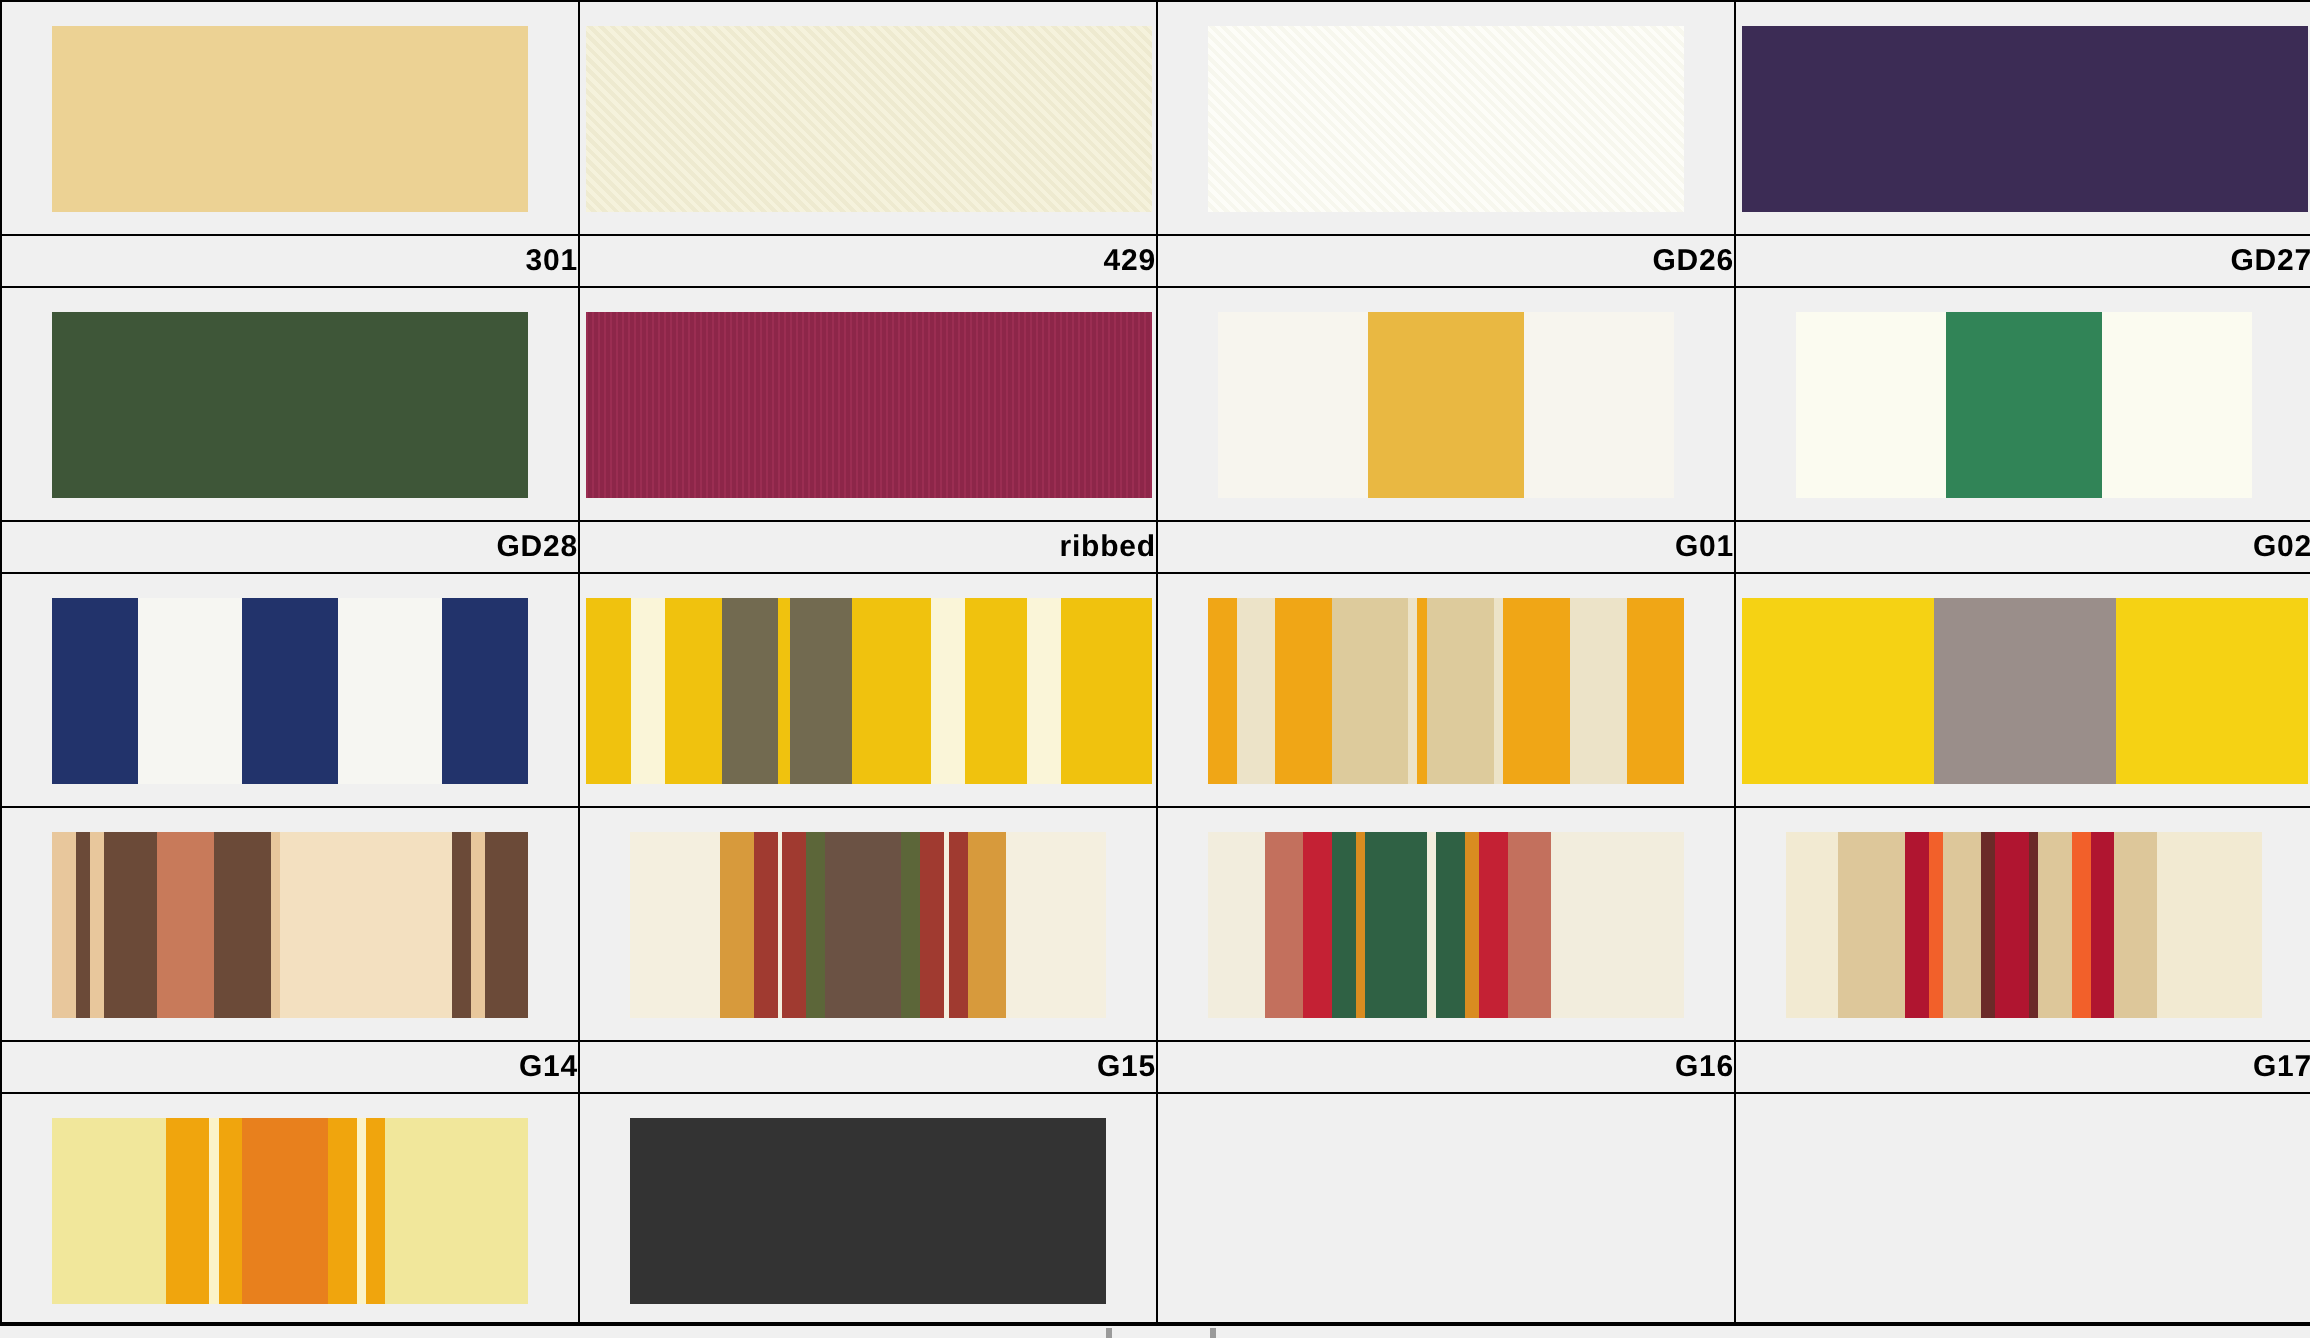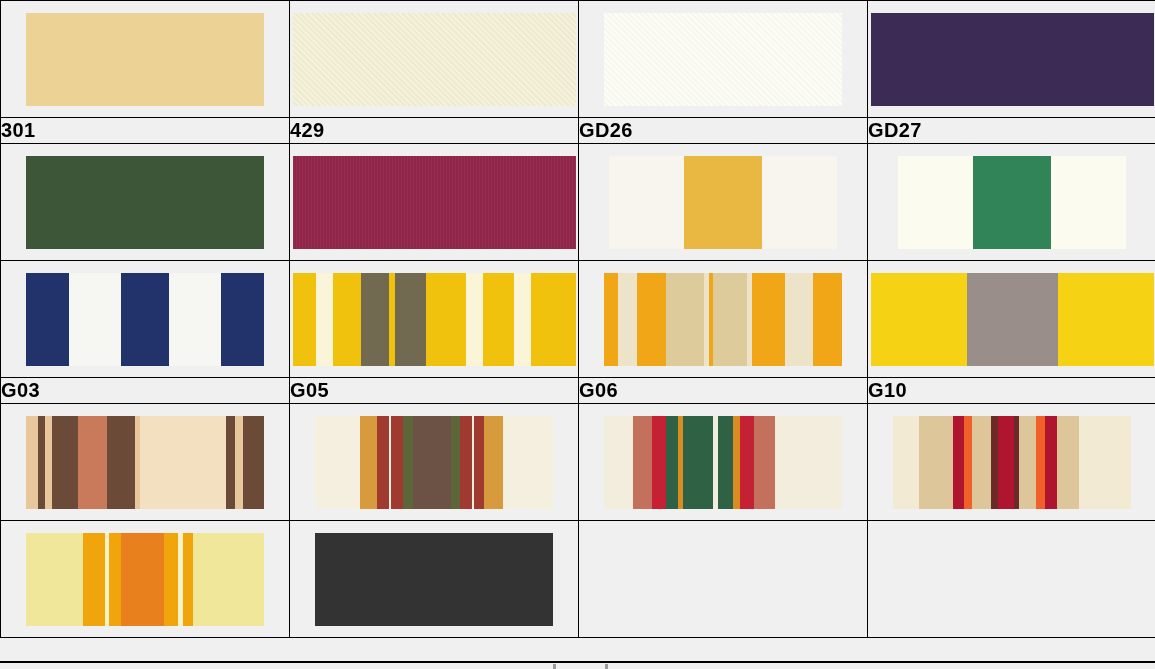--- a/index.html
+++ b/index.html
@@ -33,24 +33,24 @@
     background: #f0f0f0;
     padding: 0;
     text-align: center;
     vertical-align: middle;
     height: 116px;
   }
   td.label-cell {
     border: 1px solid #000000;
     background: #f0f0f0;
     padding: 0;
-    text-align: left;
+    text-align: right;
     vertical-align: middle;
     height: 25px;
-    font-size: 20px;
+    font-size: 15px;
     font-weight: bold;
     color: #000000;
     letter-spacing: 0.4px;
   }
   td.empty-swatch, td.empty-label {
     border: 1px solid #000000;
     background: #f0f0f0;
     padding: 0;
   }
   .swatch {
@@ -126,52 +126,58 @@
             <div class="swatch wide" style="background: repeating-linear-gradient(90deg, rgb(155, 45, 82) 0px, rgb(155, 45, 82) 1px, rgb(141, 38, 73) 1px, rgb(141, 38, 73) 3px) rgb(155, 45, 82);"></div>
           </td>
           <td class="swatch-cell">
             <div class="swatch narrow" style="background: linear-gradient(90deg, rgb(247, 245, 238) 0%, rgb(247, 245, 238) 33%, rgb(233, 184, 66) 33%, rgb(233, 184, 66) 67%, rgb(247, 245, 238) 67%, rgb(247, 245, 238) 100%);"></div>
           </td>
           <td class="swatch-cell">
             <div class="swatch narrow" style="background: linear-gradient(90deg, rgb(251, 251, 240) 0%, rgb(251, 251, 240) 33%, rgb(49, 132, 87) 33%, rgb(49, 132, 87) 67%, rgb(251, 251, 240) 67%, rgb(251, 251, 240) 100%);"></div>
           </td>
         </tr>
         <tr>
+          <td class="label-cell">GD28</td>
+          <td class="label-cell">ribbed</td>
+          <td class="label-cell">G01</td>
+          <td class="label-cell">G02</td>
+        </tr>
+        <tr>
           <td class="swatch-cell">
             <div class="swatch med" style="background: linear-gradient(90deg, rgb(34, 51, 107) 0%, rgb(34, 51, 107) 18%, rgb(246, 246, 242) 18%, rgb(246, 246, 242) 40%, rgb(34, 51, 107) 40%, rgb(34, 51, 107) 60%, rgb(246, 246, 242) 60%, rgb(246, 246, 242) 82%, rgb(34, 51, 107) 82%, rgb(34, 51, 107) 100%);"></div>
           </td>
           <td class="swatch-cell">
             <div class="swatch wide" style="background: linear-gradient(90deg, rgb(240, 194, 14) 0%, rgb(240, 194, 14) 8%, rgb(250, 245, 216) 8%, rgb(250, 245, 216) 14%, rgb(240, 194, 14) 14%, rgb(240, 194, 14) 24%, rgb(114, 106, 80) 24%, rgb(114, 106, 80) 34%, rgb(240, 194, 14) 34%, rgb(240, 194, 14) 36%, rgb(114, 106, 80) 36%, rgb(114, 106, 80) 47%, rgb(240, 194, 14) 47%, rgb(240, 194, 14) 61%, rgb(250, 245, 216) 61%, rgb(250, 245, 216) 67%, rgb(240, 194, 14) 67%, rgb(240, 194, 14) 78%, rgb(250, 245, 216) 78%, rgb(250, 245, 216) 84%, rgb(240, 194, 14) 84%, rgb(240, 194, 14) 100%);"></div>
           </td>
           <td class="swatch-cell">
             <div class="swatch med" style="background: linear-gradient(90deg, rgb(240, 166, 22) 0%, rgb(240, 166, 22) 6%, rgb(236, 227, 200) 6%, rgb(236, 227, 200) 14%, rgb(240, 166, 22) 14%, rgb(240, 166, 22) 26%, rgb(221, 203, 156) 26%, rgb(221, 203, 156) 42%, rgb(236, 227, 200) 42%, rgb(236, 227, 200) 44%, rgb(240, 166, 22) 44%, rgb(240, 166, 22) 46%, rgb(221, 203, 156) 46%, rgb(221, 203, 156) 60%, rgb(236, 227, 200) 60%, rgb(236, 227, 200) 62%, rgb(240, 166, 22) 62%, rgb(240, 166, 22) 76%, rgb(236, 227, 200) 76%, rgb(236, 227, 200) 88%, rgb(240, 166, 22) 88%, rgb(240, 166, 22) 100%);"></div>
           </td>
           <td class="swatch-cell">
             <div class="swatch wide" style="background: linear-gradient(90deg, rgb(245, 210, 20) 0%, rgb(245, 210, 20) 34%, rgb(154, 142, 138) 34%, rgb(154, 142, 138) 66%, rgb(245, 210, 20) 66%, rgb(245, 210, 20) 100%);"></div>
           </td>
         </tr>
         <tr>
-          <td class="label-cell">G03</td>
-          <td class="label-cell">G05</td>
-          <td class="label-cell">G06</td>
-          <td class="label-cell">G10</td>
-        </tr>
-        <tr>
           <td class="swatch-cell">
             <div class="swatch med" style="background-image: linear-gradient(90deg, rgb(232, 199, 156) 0%, rgb(232, 199, 156) 5%, rgb(107, 74, 56) 5%, rgb(107, 74, 56) 8%, rgb(232, 199, 156) 8%, rgb(232, 199, 156) 11%, rgb(107, 74, 56) 11%, rgb(107, 74, 56) 22%, rgb(200, 122, 90) 22%, rgb(200, 122, 90) 34%, rgb(107, 74, 56) 34%, rgb(107, 74, 56) 46%, rgb(232, 199, 156) 46%, rgb(232, 199, 156) 48%, rgb(243, 224, 192) 48%, rgb(243, 224, 192) 84%, rgb(107, 74, 56) 84%, rgb(107, 74, 56) 88%, rgb(232, 199, 156) 88%, rgb(232, 199, 156) 91%, rgb(107, 74, 56) 91%, rgb(107, 74, 56) 100%), repeating-linear-gradient(90deg, rgba(0, 0, 0, 0.1) 0px, rgba(0, 0, 0, 0.1) 1px, rgba(255, 255, 255, 0.1) 1px, rgba(255, 255, 255, 0.1) 3px);"></div>
           </td>
           <td class="swatch-cell">
             <div class="swatch med" style="background-image: linear-gradient(90deg, rgb(244, 239, 223) 0%, rgb(244, 239, 223) 19%, rgb(215, 154, 60) 19%, rgb(215, 154, 60) 26%, rgb(160, 58, 48) 26%, rgb(160, 58, 48) 31%, rgb(244, 239, 223) 31%, rgb(244, 239, 223) 32%, rgb(160, 58, 48) 32%, rgb(160, 58, 48) 37%, rgb(92, 102, 57) 37%, rgb(92, 102, 57) 41%, rgb(107, 82, 68) 41%, rgb(107, 82, 68) 57%, rgb(92, 102, 57) 57%, rgb(92, 102, 57) 61%, rgb(160, 58, 48) 61%, rgb(160, 58, 48) 66%, rgb(244, 239, 223) 66%, rgb(244, 239, 223) 67%, rgb(160, 58, 48) 67%, rgb(160, 58, 48) 71%, rgb(215, 154, 60) 71%, rgb(215, 154, 60) 79%, rgb(244, 239, 223) 79%, rgb(244, 239, 223) 100%), repeating-linear-gradient(90deg, rgba(0, 0, 0, 0.07) 0px, rgba(0, 0, 0, 0.07) 1px, rgba(255, 255, 255, 0.07) 1px, rgba(255, 255, 255, 0.07) 3px);"></div>
           </td>
           <td class="swatch-cell">
             <div class="swatch med" style="background-image: linear-gradient(90deg, rgb(242, 237, 221) 0%, rgb(242, 237, 221) 12%, rgb(195, 112, 93) 12%, rgb(195, 112, 93) 20%, rgb(196, 33, 52) 20%, rgb(196, 33, 52) 26%, rgb(47, 97, 68) 26%, rgb(47, 97, 68) 31%, rgb(217, 140, 32) 31%, rgb(217, 140, 32) 33%, rgb(47, 97, 68) 33%, rgb(47, 97, 68) 46%, rgb(242, 237, 221) 46%, rgb(242, 237, 221) 48%, rgb(47, 97, 68) 48%, rgb(47, 97, 68) 54%, rgb(217, 140, 32) 54%, rgb(217, 140, 32) 57%, rgb(196, 33, 52) 57%, rgb(196, 33, 52) 63%, rgb(195, 112, 93) 63%, rgb(195, 112, 93) 72%, rgb(242, 237, 221) 72%, rgb(242, 237, 221) 100%), repeating-linear-gradient(90deg, rgba(0, 0, 0, 0.08) 0px, rgba(0, 0, 0, 0.08) 1px, rgba(255, 255, 255, 0.08) 1px, rgba(255, 255, 255, 0.08) 3px);"></div>
           </td>
           <td class="swatch-cell">
             <div class="swatch med" style="background-image: linear-gradient(90deg, rgb(242, 234, 210) 0%, rgb(242, 234, 210) 11%, rgb(221, 199, 154) 11%, rgb(221, 199, 154) 25%, rgb(176, 21, 48) 25%, rgb(176, 21, 48) 30%, rgb(242, 96, 42) 30%, rgb(242, 96, 42) 33%, rgb(221, 199, 154) 33%, rgb(221, 199, 154) 41%, rgb(107, 42, 40) 41%, rgb(107, 42, 40) 44%, rgb(176, 21, 48) 44%, rgb(176, 21, 48) 51%, rgb(107, 42, 40) 51%, rgb(107, 42, 40) 53%, rgb(221, 199, 154) 53%, rgb(221, 199, 154) 60%, rgb(242, 96, 42) 60%, rgb(242, 96, 42) 64%, rgb(176, 21, 48) 64%, rgb(176, 21, 48) 69%, rgb(221, 199, 154) 69%, rgb(221, 199, 154) 78%, rgb(242, 234, 210) 78%, rgb(242, 234, 210) 100%), repeating-linear-gradient(90deg, rgba(0, 0, 0, 0.06) 0px, rgba(0, 0, 0, 0.06) 1px, rgba(255, 255, 255, 0.06) 1px, rgba(255, 255, 255, 0.06) 3px);"></div>
           </td>
+        </tr>
+        <tr>
+          <td class="label-cell">G14</td>
+          <td class="label-cell">G15</td>
+          <td class="label-cell">G16</td>
+          <td class="label-cell">G17</td>
         </tr>
         <tr>
           <td class="swatch-cell">
             <div class="swatch med" style="background-image: linear-gradient(90deg, rgb(241, 231, 155) 0%, rgb(241, 231, 155) 24%, rgb(240, 165, 13) 24%, rgb(240, 165, 13) 33%, rgb(251, 243, 200) 33%, rgb(251, 243, 200) 35%, rgb(240, 165, 13) 35%, rgb(240, 165, 13) 40%, rgb(232, 128, 29) 40%, rgb(232, 128, 29) 58%, rgb(240, 165, 13) 58%, rgb(240, 165, 13) 64%, rgb(251, 243, 200) 64%, rgb(251, 243, 200) 66%, rgb(240, 165, 13) 66%, rgb(240, 165, 13) 70%, rgb(241, 231, 155) 70%, rgb(241, 231, 155) 100%), repeating-linear-gradient(90deg, rgba(255, 255, 255, 0.1) 0px, rgba(255, 255, 255, 0.1) 1px, rgba(0, 0, 0, 0.04) 1px, rgba(0, 0, 0, 0.04) 3px);"></div>
           </td>
           <td class="swatch-cell">
             <div class="swatch med" style="background: rgb(51, 51, 51);"></div>
           </td>
           <td class="empty-swatch"></td>
           <td class="empty-swatch"></td>

